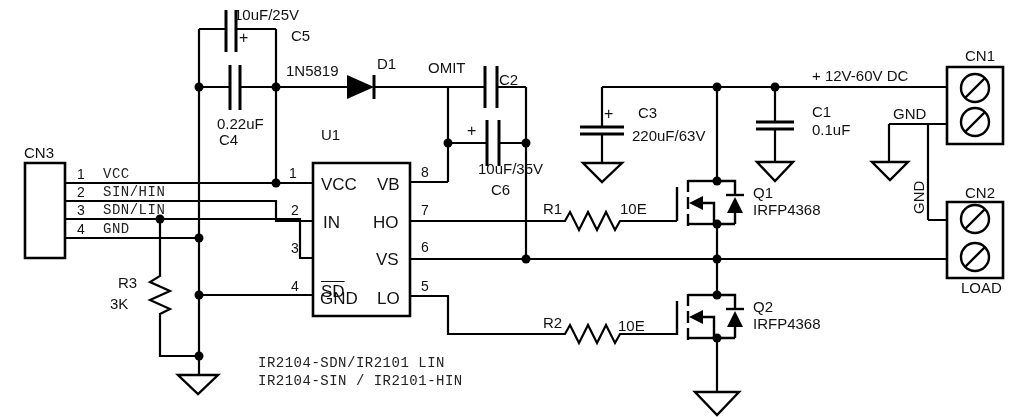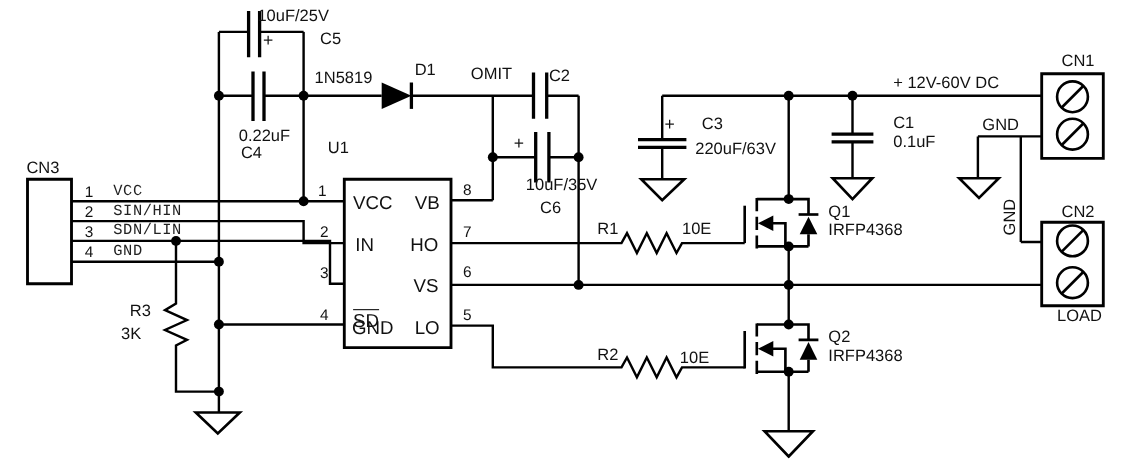--- a/index.html
+++ b/index.html
@@ -151,26 +151,26 @@
 
   <span class="lbl" style="left:234px;top:7px">10uF/25V</span>
   <span class="lbl" style="left:291px;top:28px">C5</span>
   <span class="lbl big" style="left:239px;top:30px">+</span>
   <span class="lbl" style="left:217px;top:116px">0.22uF</span>
   <span class="lbl" style="left:219px;top:132px">C4</span>
 
   <span class="lbl" style="left:286px;top:63px">1N5819</span>
   <span class="lbl" style="left:377px;top:56px">D1</span>
   <span class="lbl" style="left:428px;top:60px">OMIT</span>
-  <span class="lbl" style="left:499px;top:62px">C2</span>
+  <span class="lbl" style="left:499px;top:72px">C2</span>
   <span class="lbl big" style="left:467px;top:123px">+</span>
   <span class="lbl" style="left:478px;top:161px">10uF/35V</span>
   <span class="lbl" style="left:491px;top:182px">C6</span>
 
-  <span class="lbl" style="left:298px;top:127px">U1</span>
+  <span class="lbl" style="left:321px;top:127px">U1</span>
   <span class="pinname" style="left:321px;top:176px">VCC</span>
   <span class="pinname" style="left:377px;top:176px">VB</span>
   <span class="pinname" style="left:323px;top:214px">IN</span>
   <span class="pinname" style="left:373px;top:214px">HO</span>
   <span class="pinname ovl" style="left:321px;top:251px">SD</span>
   <span class="pinname" style="left:376px;top:251px">VS</span>
   <span class="pinname" style="left:320px;top:290px">GND</span>
   <span class="pinname" style="left:377px;top:290px">LO</span>
   <span class="pinnum" style="left:289px;top:166px">1</span>
   <span class="pinnum" style="left:291px;top:203px">2</span>
@@ -209,14 +209,16 @@
   <span class="lbl" style="left:753px;top:299px">Q2</span>
   <span class="lbl" style="left:753px;top:316px">IRFP4368</span>
 
   <span class="lbl" style="left:812px;top:68px">+ 12V-60V DC</span>
   <span class="lbl" style="left:893px;top:106px">GND</span>
   <span class="lbl vert" style="left:911px;top:214px">GND</span>
   <span class="lbl" style="left:965px;top:48px">CN1</span>
   <span class="lbl" style="left:965px;top:185px">CN2</span>
   <span class="lbl" style="left:961px;top:280px">LOAD</span>
 
+  <span class="mono" style="left:258px;top:356px">IR2104-SDN/IR2101 LIN</span>
+  <span class="mono" style="left:258px;top:374px">IR2104-SIN / IR2101-HIN</span>
 
 </div>
 
 </body></html>

